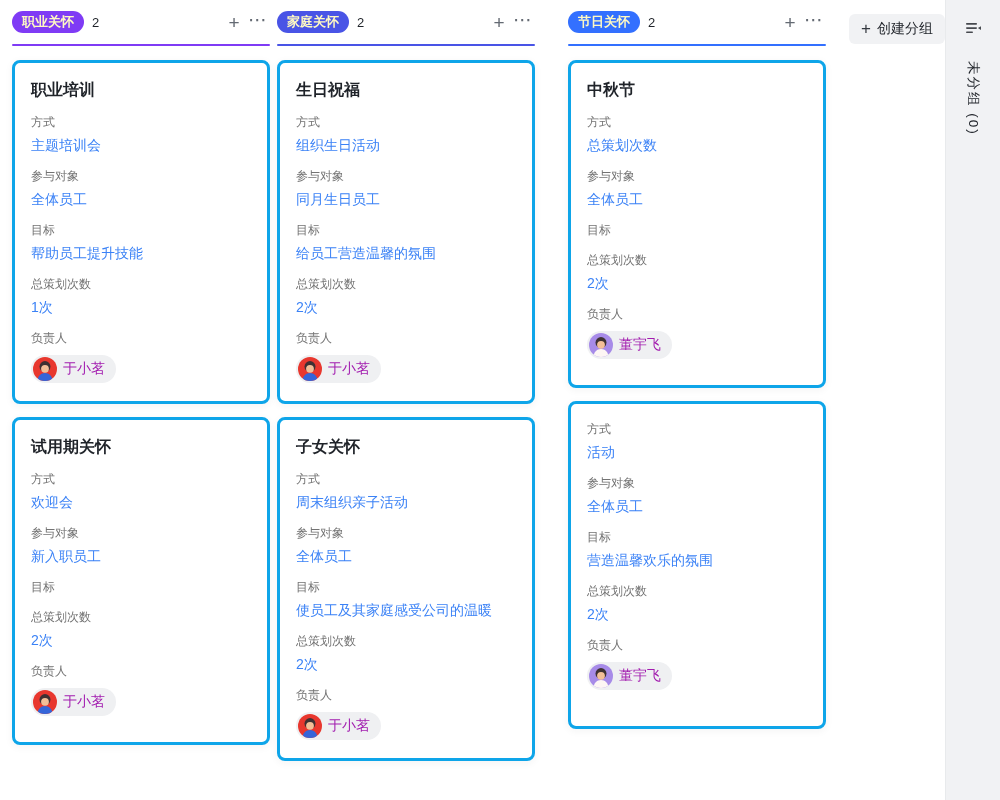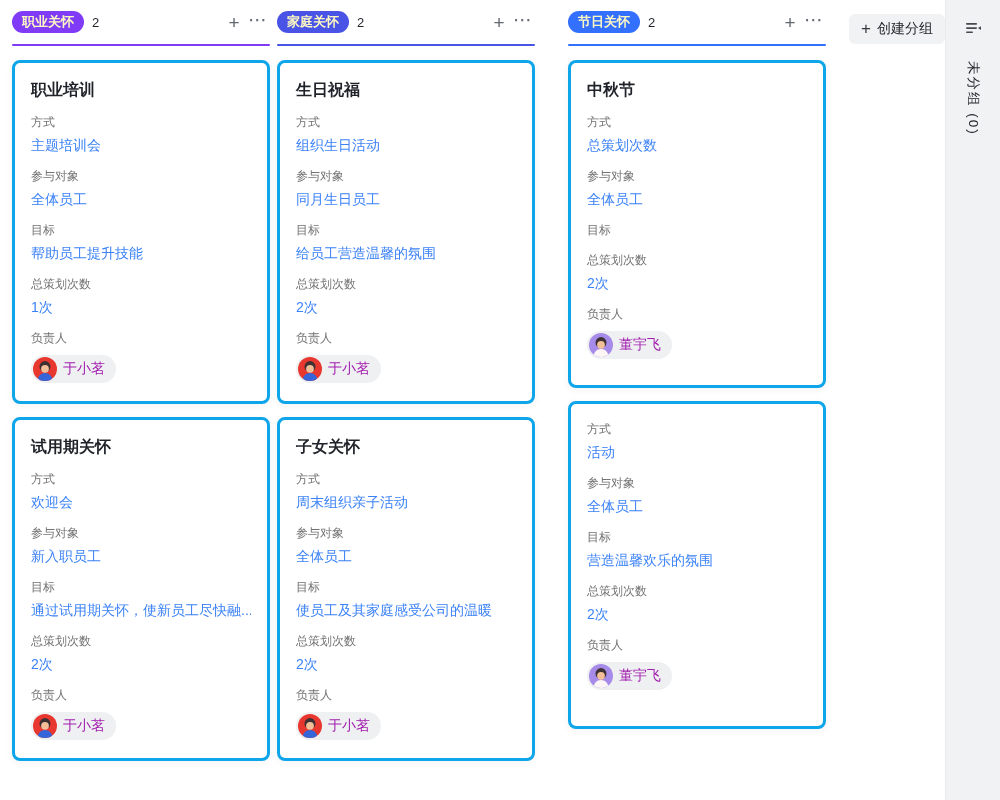--- a/index.html
+++ b/index.html
@@ -132,21 +132,20 @@
         <div class="fgroup">
             <div class="flabel">方式</div>
           <div class="fvalue">欢迎会</div>
           </div>
         <div class="fgroup">
             <div class="flabel">参与对象</div>
           <div class="fvalue">新入职员工</div>
           </div>
         <div class="fgroup">
             <div class="flabel">目标</div>
-          <div class="fvalue">通过试用期关怀，使新员工尽快融...</div>
           </div>
         <div class="fgroup">
             <div class="flabel">总策划次数</div>
           <div class="fvalue">2次</div>
           </div>
         <div class="fgroup" style="margin-bottom:0">
           <div class="flabel">负责人</div>
           <span class="owner-chip">
             <span class="avatar" style="background-color: rgb(232, 55, 46);">
               <svg viewBox="0 0 24 24">

